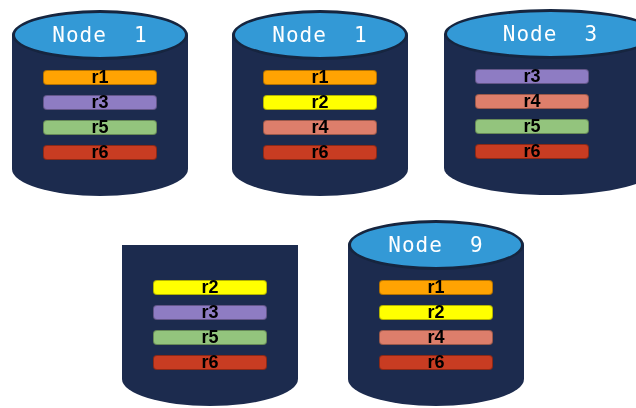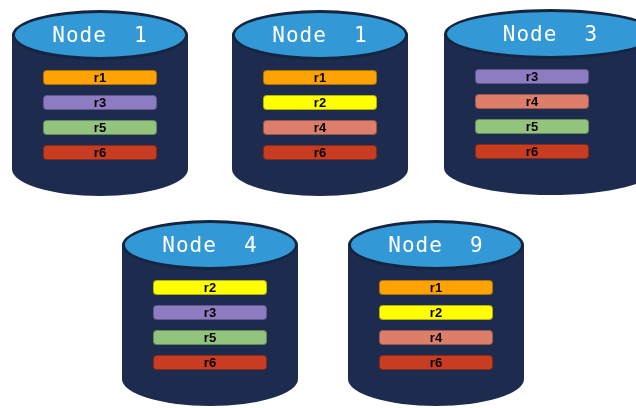--- a/index.html
+++ b/index.html
@@ -45,21 +45,21 @@
     height:13px;
     border:1px solid rgba(0,0,0,0.30);
     border-radius:4px;
     display:flex;align-items:center;justify-content:center;
     box-sizing:content-box;
   }
   .bar span{
     color:#000000;
     font-family:"Liberation Sans", sans-serif;
     font-weight:700;
-    font-size:13px;
+    font-size:18px;
     line-height:13px;
   }
 </style>
 </head>
 <body>
 
 <div id="canvas">
   <div class="cylinder">
     <div class="cyl-body"></div>
     <div class="cyl-top">
@@ -118,23 +118,20 @@
           <span>r5</span>
         </div>
         <div class="bar" style="background: rgb(200, 60, 34);">
           <span>r6</span>
         </div>
       </div>
   </div>
 
   <div class="cylinder">
     <div class="cyl-body"></div>
-    <div class="cyl-top">
-      <span class="node-title">Node  4</span>
-    </div>
     <div class="bars">
         <div class="bar" style="background: rgb(255, 255, 0);">
           <span>r2</span>
         </div>
         <div class="bar" style="background: rgb(142, 124, 195);">
           <span>r3</span>
         </div>
         <div class="bar" style="background: rgb(147, 196, 125);">
           <span>r5</span>
         </div>

